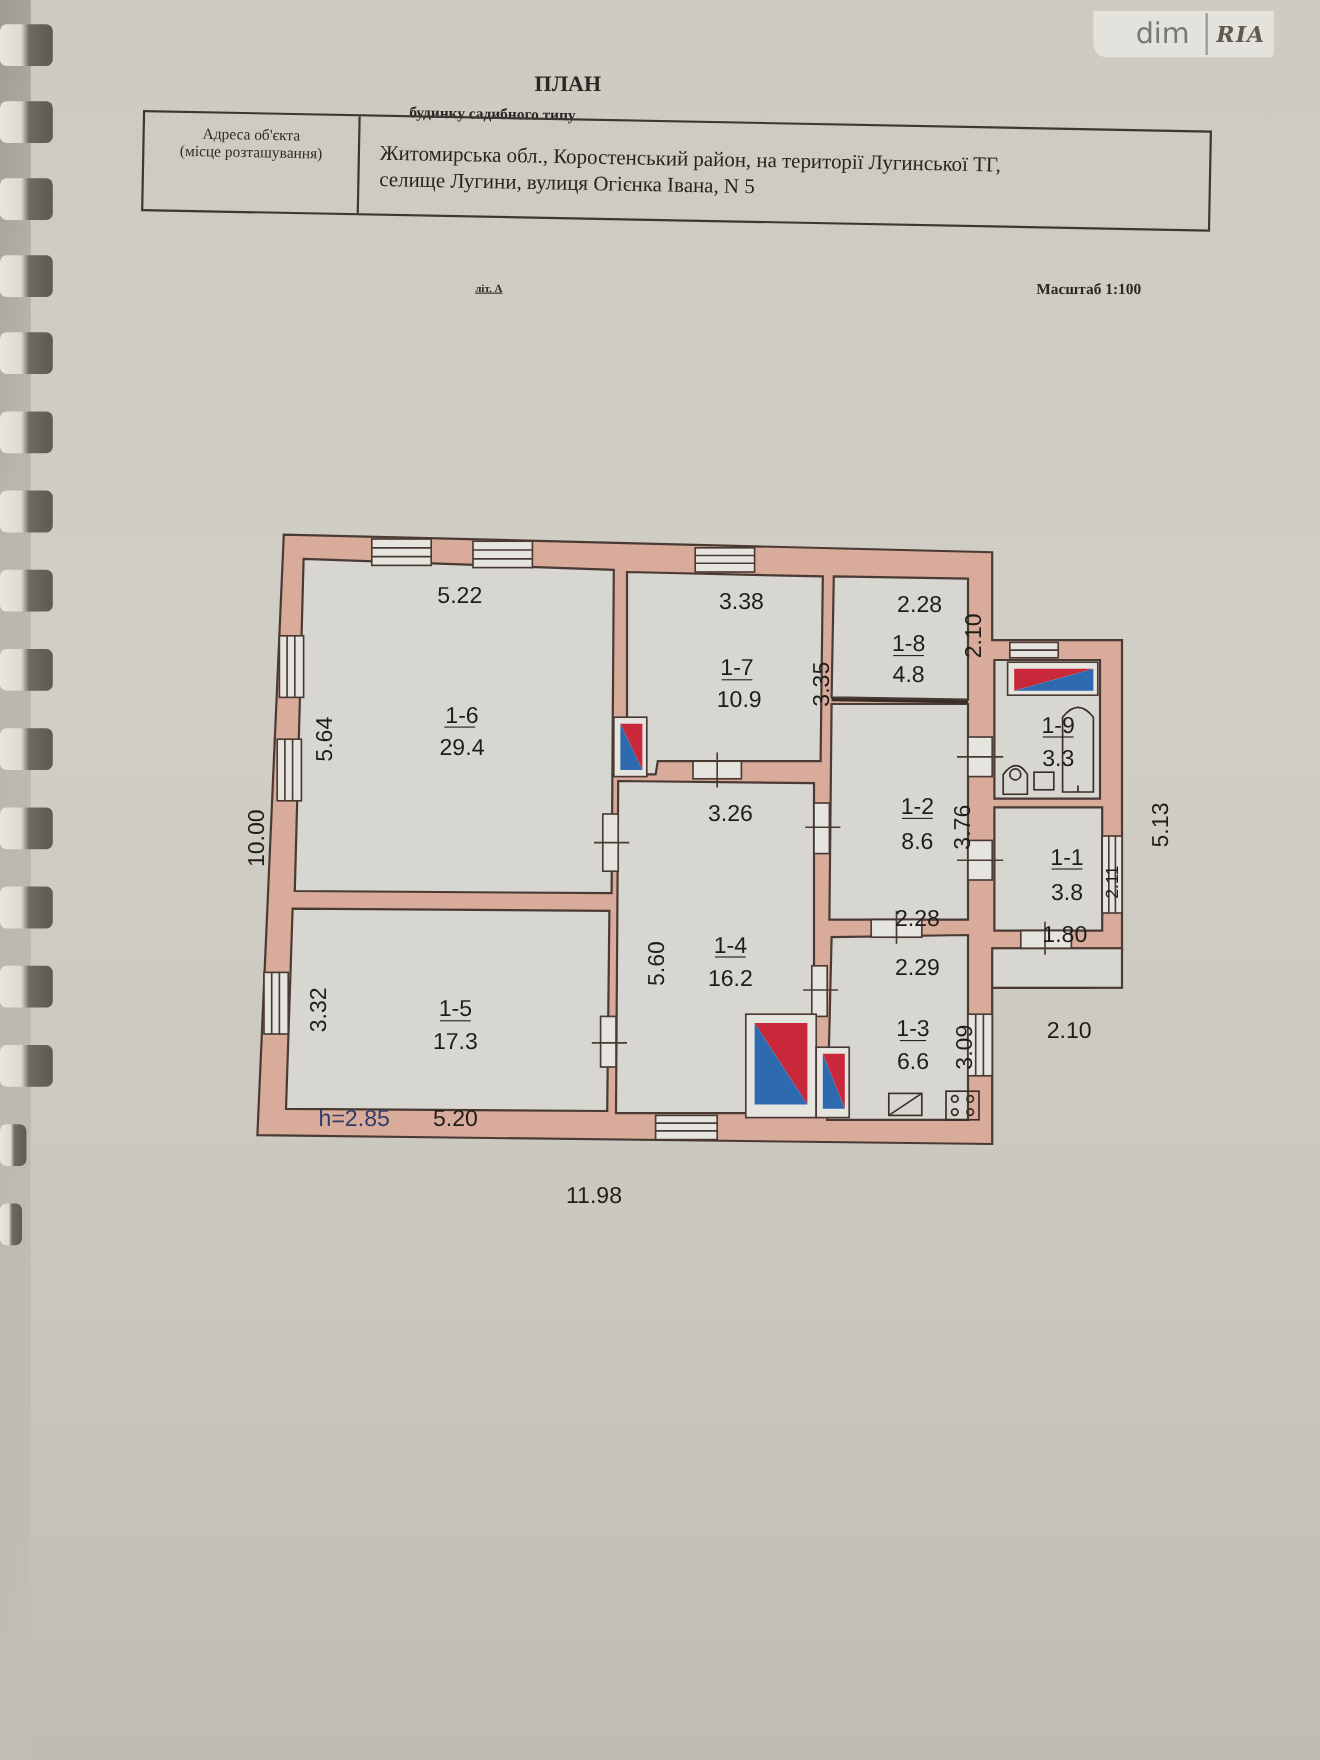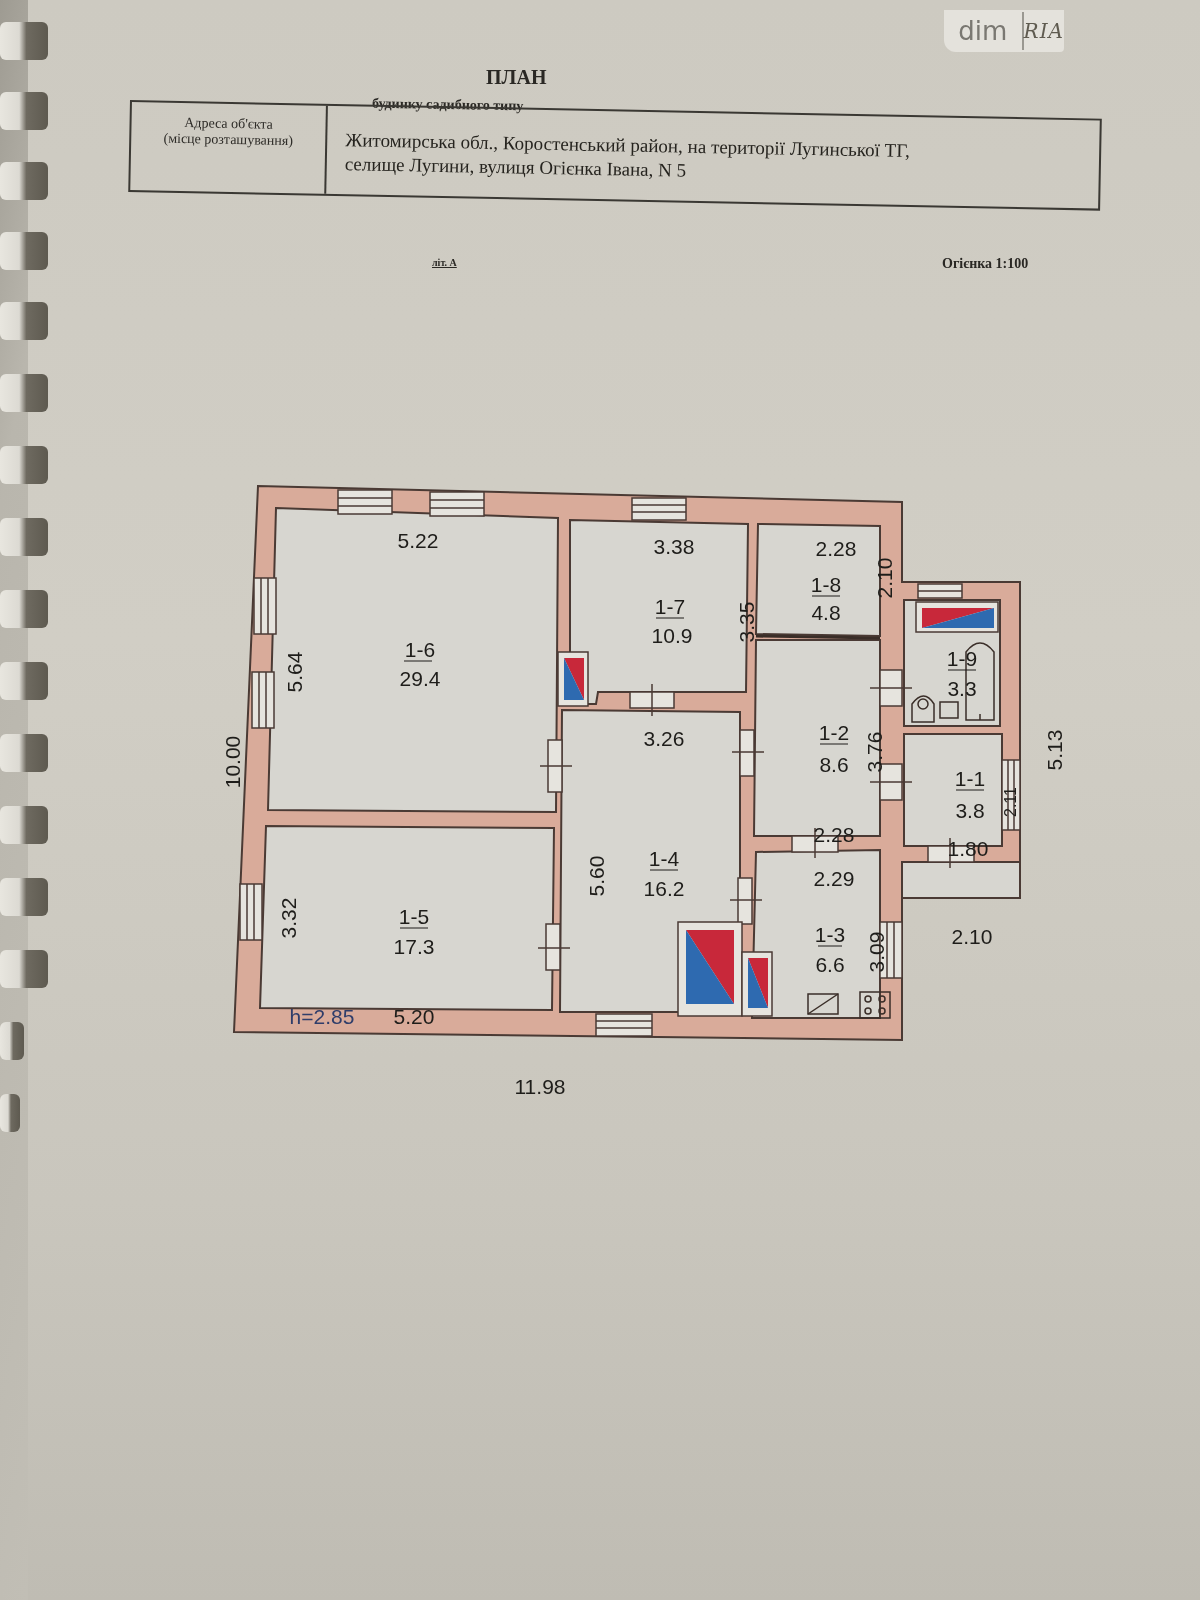--- a/index.html
+++ b/index.html
@@ -11,26 +11,27 @@
   .page {
     position:absolute; left:28px; top:0; width:1172px; height:1600px;
     background: linear-gradient(180deg, #cdcac1 0%, #d1cec5 40%, #c9c6bd 75%, #bfbcb3 100%);
   }
   .binding { position:absolute; left:0; top:0; width:60px; height:1600px; }
   .ring {
     position:absolute; left:0; width:48px; height:38px; border-radius:6px;
     background: linear-gradient(90deg, #e8e6df 0%, #dcdad3 40%, #6e6a60 55%, #5e5a50 100%);
   }
   .dim-logo {
-    position:absolute; left:944px; top:10px; width:120px; height:42px;
+    position:absolute; left:994px; top:10px; width:140px; height:42px;
     background:#e4e2dc; border-radius:0 0 4px 12px; display:flex; align-items:center;
     font-family:"DejaVu Sans", sans-serif;
+    padding-left:24px;
   }
   .dim-logo .dim { width:78px; text-align:center; font-size:26px; color:#7a7872; border-right:2px solid #9a9891; line-height:38px; }
-  .dim-logo .ria { flex:1; text-align:center; font-family:"DejaVu Serif", serif; font-weight:normal; font-size:20px; color:#5f5b50; letter-spacing:1px; font-style:italic;}
+  .dim-logo .ria { flex:1; text-align:center; font-family:"DejaVu Serif", serif; font-weight:bold; font-size:20px; color:#5f5b50; letter-spacing:1px; font-style:italic;}
   .doc-title { position:absolute; left:486px; top:66px; font-weight:bold; font-size:20px; color:#2a2824; }
   .doc-subtitle { position:absolute; left:372px; top:97px; font-weight:bold; font-size:14px; color:#2a2824; transform:rotate(1deg); }
   .addr-table {
     position:absolute; left:130px; top:100px; width:968px; height:88px;
     border:2px solid #3a3833; transform:rotate(1.1deg); transform-origin:left top;
     display:flex;
   }
   .addr-label { width:194px; border-right:2px solid #3a3833; font-size:14px; text-align:center; color:#2e2c28; padding-top:12px; line-height:16px; }
   .addr-value { flex:1; padding:22px 0 0 18px; font-size:19px; color:#26241f; line-height:24px; }
   .lit { position:absolute; left:432px; top:257px; font-size:10px; font-weight:bold; text-decoration:underline; color:#2a2824; }
@@ -76,21 +77,21 @@
     <div>Адреса об'єкта</div>
     <div>(місце розташування)</div>
   </div>
   <div class="addr-value">
     <div>Житомирська обл., Коростенський район, на території Лугинської ТГ,</div>
     <div>селище Лугини, вулиця  Огієнка Івана, N 5</div>
   </div>
 </div>
 
 <div class="lit">літ. А</div>
-<div class="scale">Огієнка 1:100</div>
+<div class="scale">Масштаб 1:100</div>
 
 <svg class="plan" viewBox="0 0 1200 1600" xmlns="http://www.w3.org/2000/svg">
   <g stroke="#4a3a34" stroke-width="2">
 
     <path d="M258,486 L902,502 L902,582 L1020,582 L1020,864 L990,864 L990,898 L902,898 L902,1040 L234,1032 Z" fill="#d9ab9a"></path>
 
     <rect x="902" y="862" width="118" height="36" fill="#d7d6d0"></rect>
 
     <polygon points="276,508 558,518 556,812 268,810" fill="#d7d6d0"></polygon>
     <polygon points="266,826 554,828 552,1010 260,1008" fill="#d7d6d0"></polygon>

